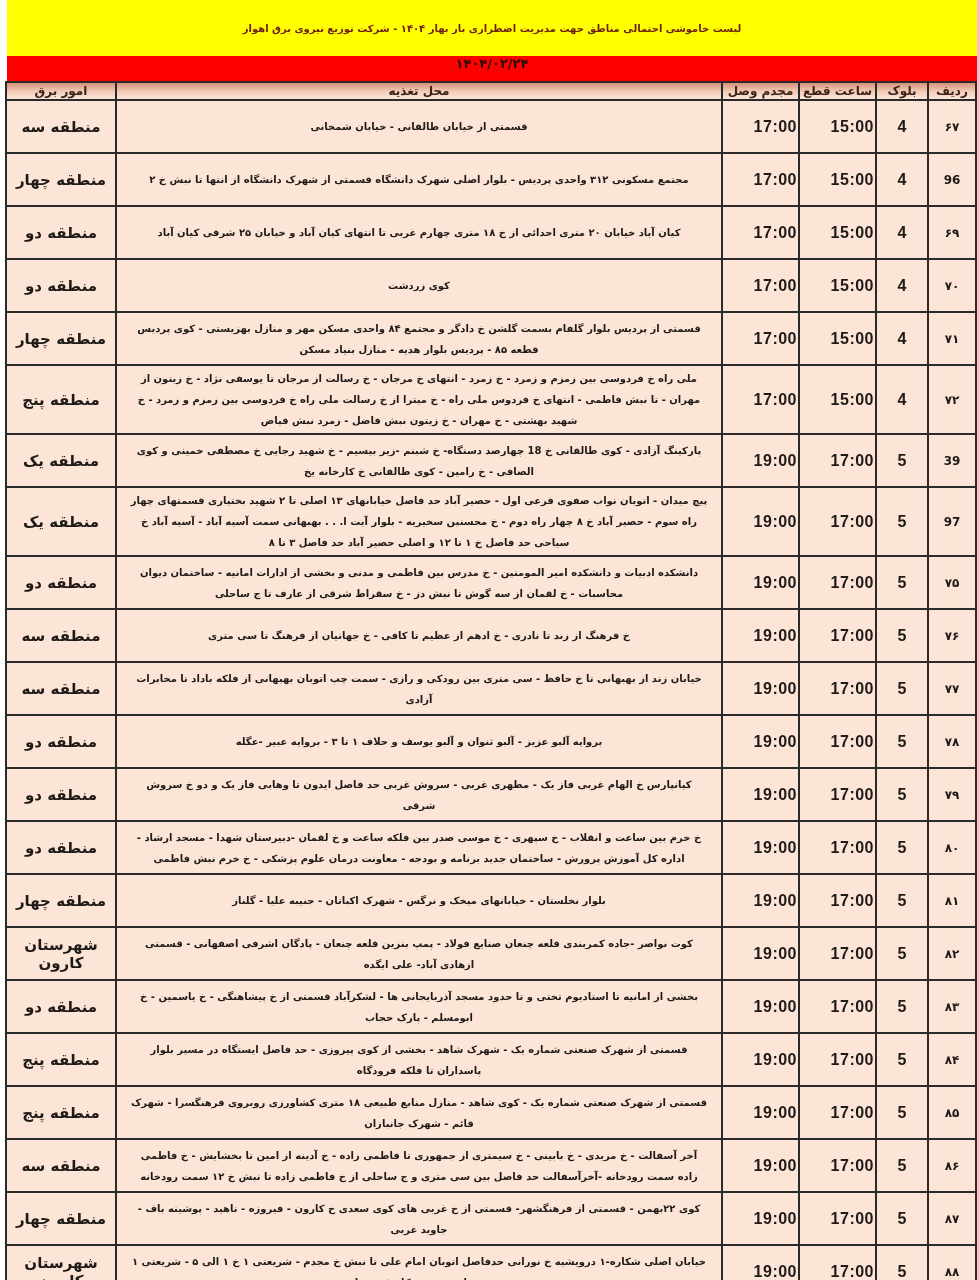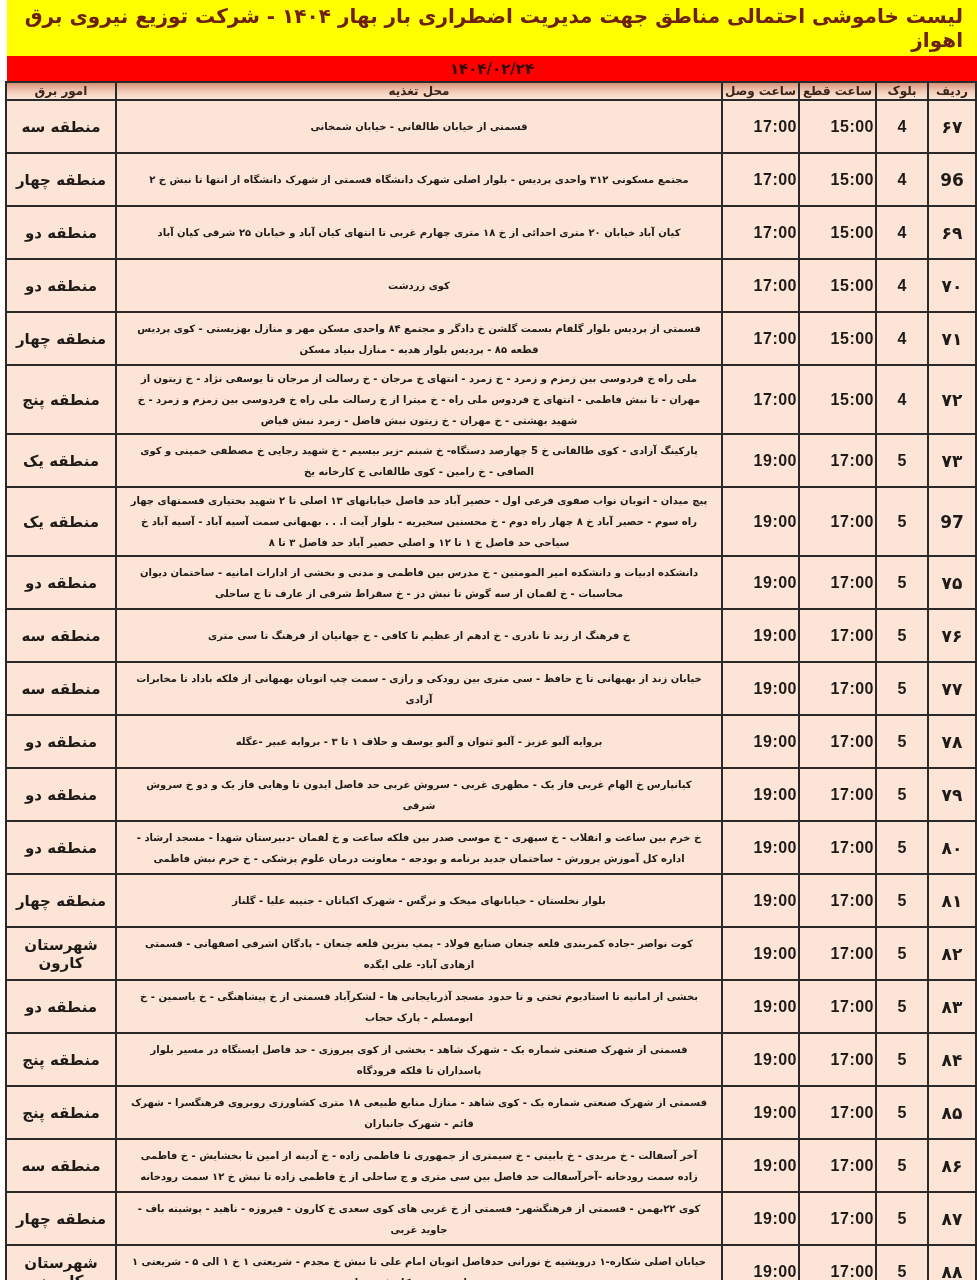--- a/index.html
+++ b/index.html
@@ -9,28 +9,28 @@
     background: #ffffff;
     font-family: "DejaVu Sans", sans-serif;
     direction: rtl;
   }
   .sheet { width: 970px; }
 
   .title-bar {
     width: 100%; height: 56px;
     background: #ffff00;
     display: flex; align-items: center; justify-content: center;
-    font-weight: bold; font-size: 20px; color: #6e2111;
+    font-weight: bold; font-size: 10px; color: #6e2111;
     padding: 0 14px;
   }
   .date-bar {
     width: 100%; height: 25px;
     background: #fe0000;
-    display: flex; align-items: center; justify-content: center;
-    font-weight: bold; font-size: 15px; color: #2e0b00;
+    display: flex; justify-content: center;
+    font-weight: bold; font-size: 13px; color: #2e0b00;
   }
 
   table {
     width: 100%;
     border-collapse: collapse;
     table-layout: fixed;
     border: 2px solid #1c1c1c;
   }
   th, td {
     border: 2px solid #2a2a2a;
@@ -38,21 +38,21 @@
     vertical-align: middle;
     color: #1e1a18;
   }
   thead th {
     height: 15px;
     background: linear-gradient(180deg, #d69279 0%, #f3cdb9 55%, #fbe6d8 100%);
     font-weight: bold; font-size: 12px; color: #3a241a;
   }
   tbody tr { height: 53px; background: #fce4d6; }
 
-  .c-row    { width: 48px;  font-size: 17px; font-weight: bold; }
+  .c-row    { width: 48px;  font-size: 12px; font-weight: bold; }
   .c-block  { width: 52px;  font-size: 16px; font-weight: bold; font-family: "Liberation Sans", sans-serif; }
   .c-time   { width: 77px;  font-size: 16px; font-weight: bold; font-family: "Liberation Sans", sans-serif; letter-spacing: 0.5px; padding-left: 47px; }
   .c-loc    { width: 606px; font-size: 10px; font-weight: bold; line-height: 2.1; padding: 2px 12px; }
   .c-region { width: 110px; font-size: 15px; font-weight: bold; }
 </style>
 </head>
 <body>
 
 <div class="sheet">
 
@@ -71,21 +71,21 @@
         <col style="width:77px">
       <col style="width:77px">
         <col style="width:606px">
         <col style="width:110px">
     </colgroup>
     <thead>
       <tr>
         <th>ردیف</th>
         <th>بلوک</th>
         <th>ساعت قطع</th>
-        <th>ساعت وصل</th>
+        <th>مجدم وصل</th>
         <th>محل تغذیه</th>
         <th>امور برق</th>
       </tr>
     </thead>
     <tbody>
         <tr>
     <td class="c-row">۶۷</td>
     <td class="c-block">4</td>
     <td class="c-time">15:00</td>
     <td class="c-time">17:00</td>
@@ -126,25 +126,25 @@
   </tr>
         <tr>
     <td class="c-row">۷۲</td>
     <td class="c-block">4</td>
     <td class="c-time">15:00</td>
     <td class="c-time">17:00</td>
     <td class="c-loc">ملی راه خ فردوسی بین زمزم و زمرد - خ زمرد - انتهای خ مرجان - خ رسالت از مرجان تا یوسفی نژاد - خ زیتون از مهران - تا نبش فاطمی - انتهای خ فردوس ملی راه - خ میترا از خ رسالت ملی راه خ فردوسی بین زمزم و زمرد - خ شهید بهشتی - خ مهران - خ زیتون نبش فاضل - زمرد نبش فیاض</td>
     <td class="c-region">منطقه پنج</td>
   </tr>
         <tr>
-    <td class="c-row">۷۳</td>
-    <td class="c-block">5</td>
-    <td class="c-time">17:00</td>
-    <td class="c-time">19:00</td>
-    <td class="c-loc">پارکینگ آزادی - کوی طالقانی خ 5 چهارصد دستگاه- خ شبنم -زیر بیسیم - خ شهید رجایی خ مصطفی خمینی و کوی الصافی - خ رامین - کوی طالقانی خ کارخانه یخ</td>
+    <td class="c-row">39</td>
+    <td class="c-block">5</td>
+    <td class="c-time">17:00</td>
+    <td class="c-time">19:00</td>
+    <td class="c-loc">پارکینگ آزادی - کوی طالقانی خ 18 چهارصد دستگاه- خ شبنم -زیر بیسیم - خ شهید رجایی خ مصطفی خمینی و کوی الصافی - خ رامین - کوی طالقانی خ کارخانه یخ</td>
     <td class="c-region">منطقه یک</td>
   </tr>
         <tr>
     <td class="c-row">97</td>
     <td class="c-block">5</td>
     <td class="c-time">17:00</td>
     <td class="c-time">19:00</td>
     <td class="c-loc">پیچ میدان - اتوبان نواب صفوی فرعی اول - حصیر آباد حد فاصل خیابانهای ۱۳ اصلی تا ۲ شهید بختیاری قسمتهای چهار راه سوم - حصیر آباد خ ۸ چهار راه دوم - خ محسنین سخیریه - بلوار آیت ا. . . بهبهانی سمت آسیه آباد - آسیه آباد خ سیاحی حد فاصل خ ۱ تا ۱۲ و اصلی حصیر آباد حد فاصل ۳ تا ۸</td>
     <td class="c-region">منطقه یک</td>
   </tr>

